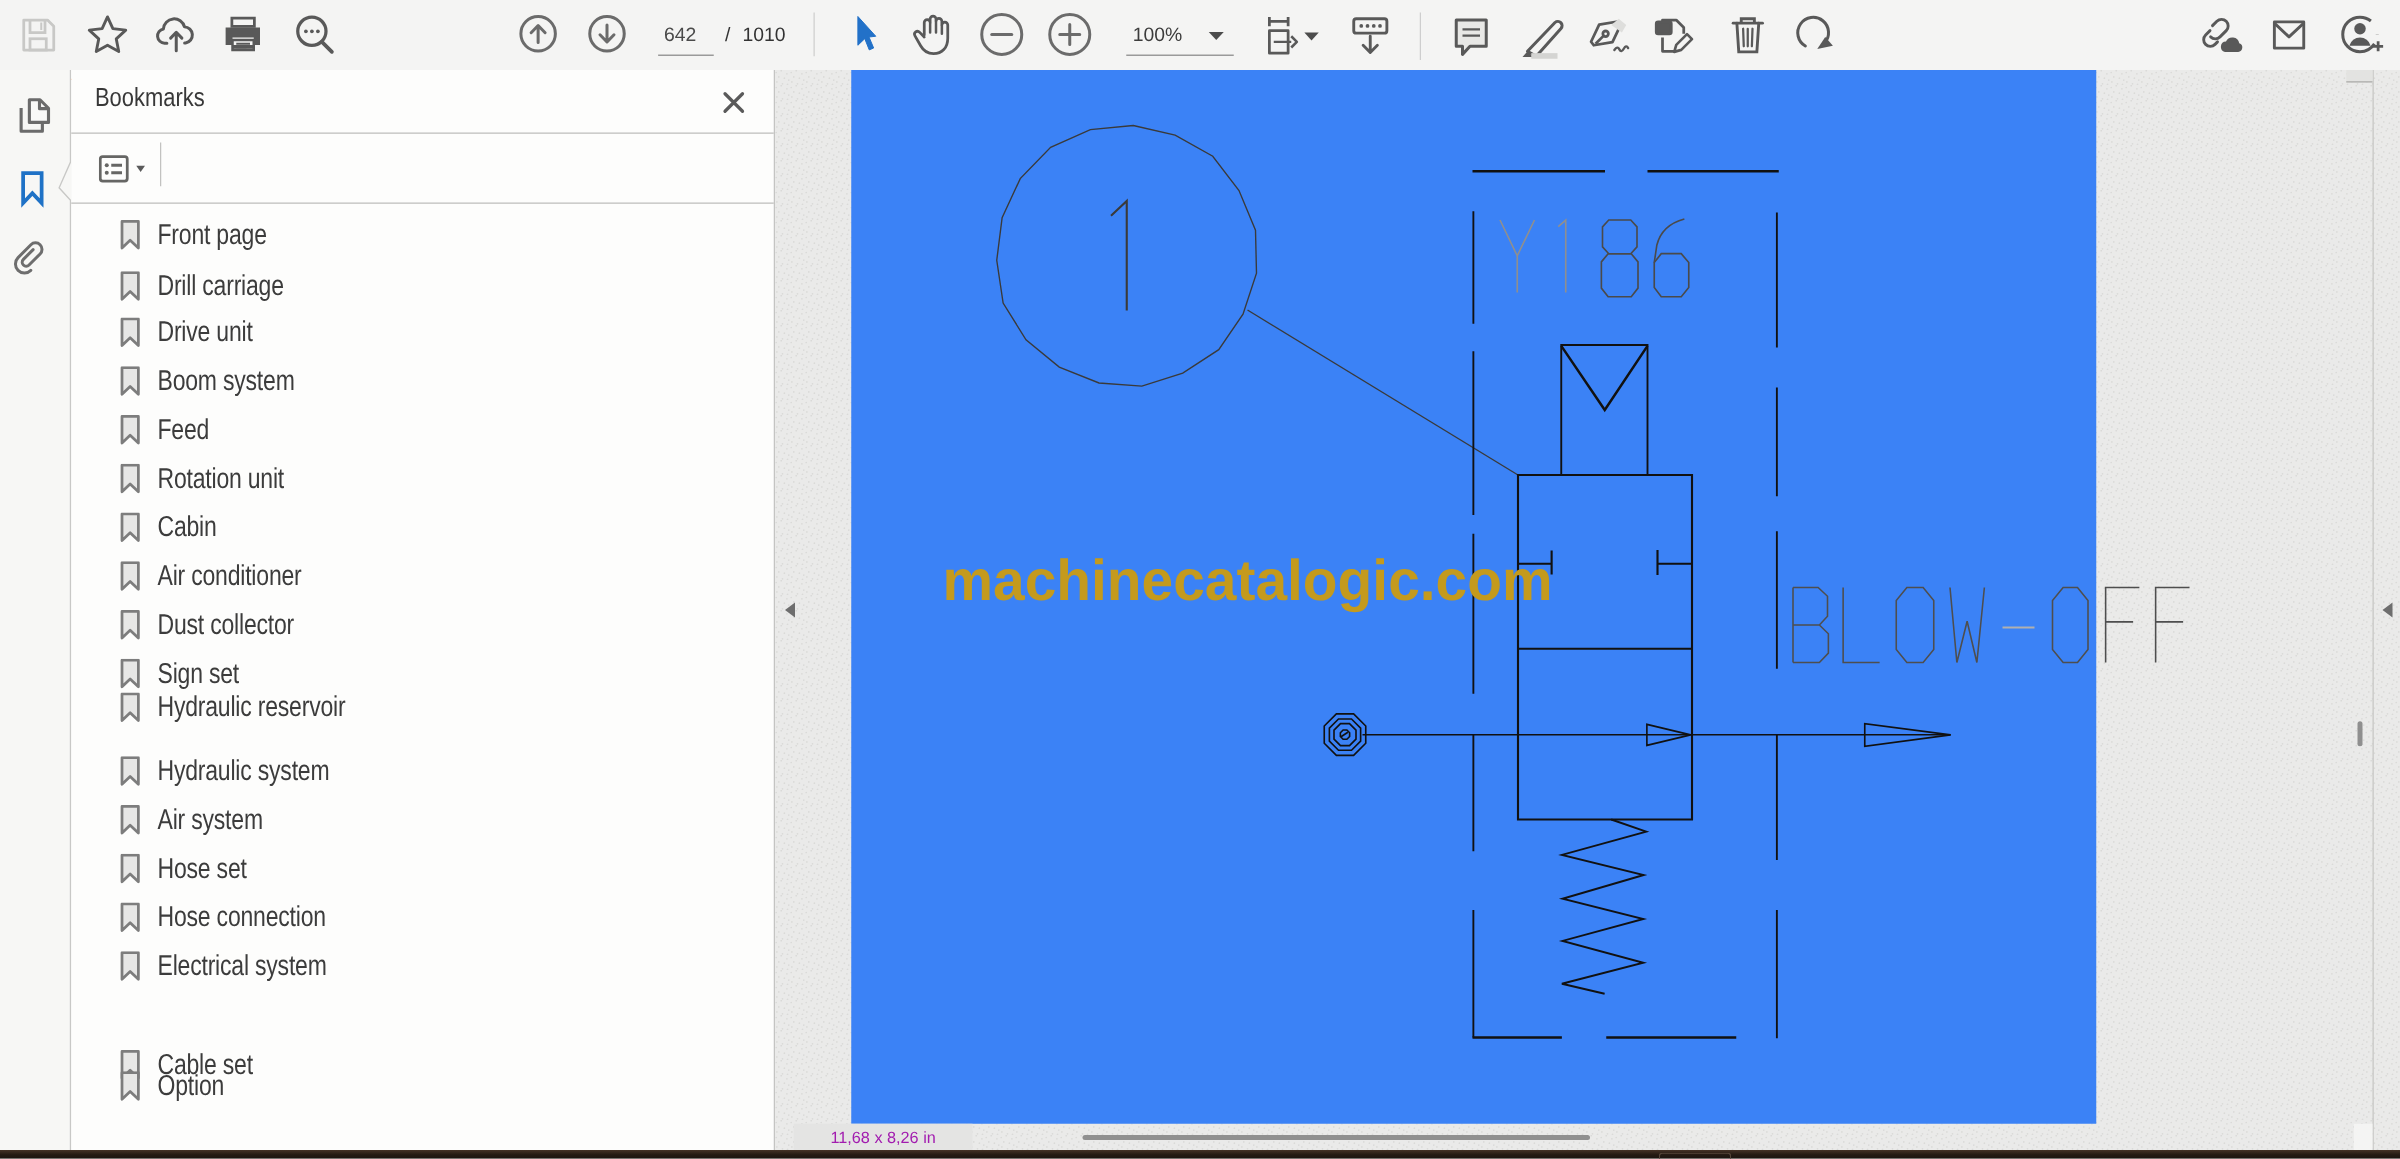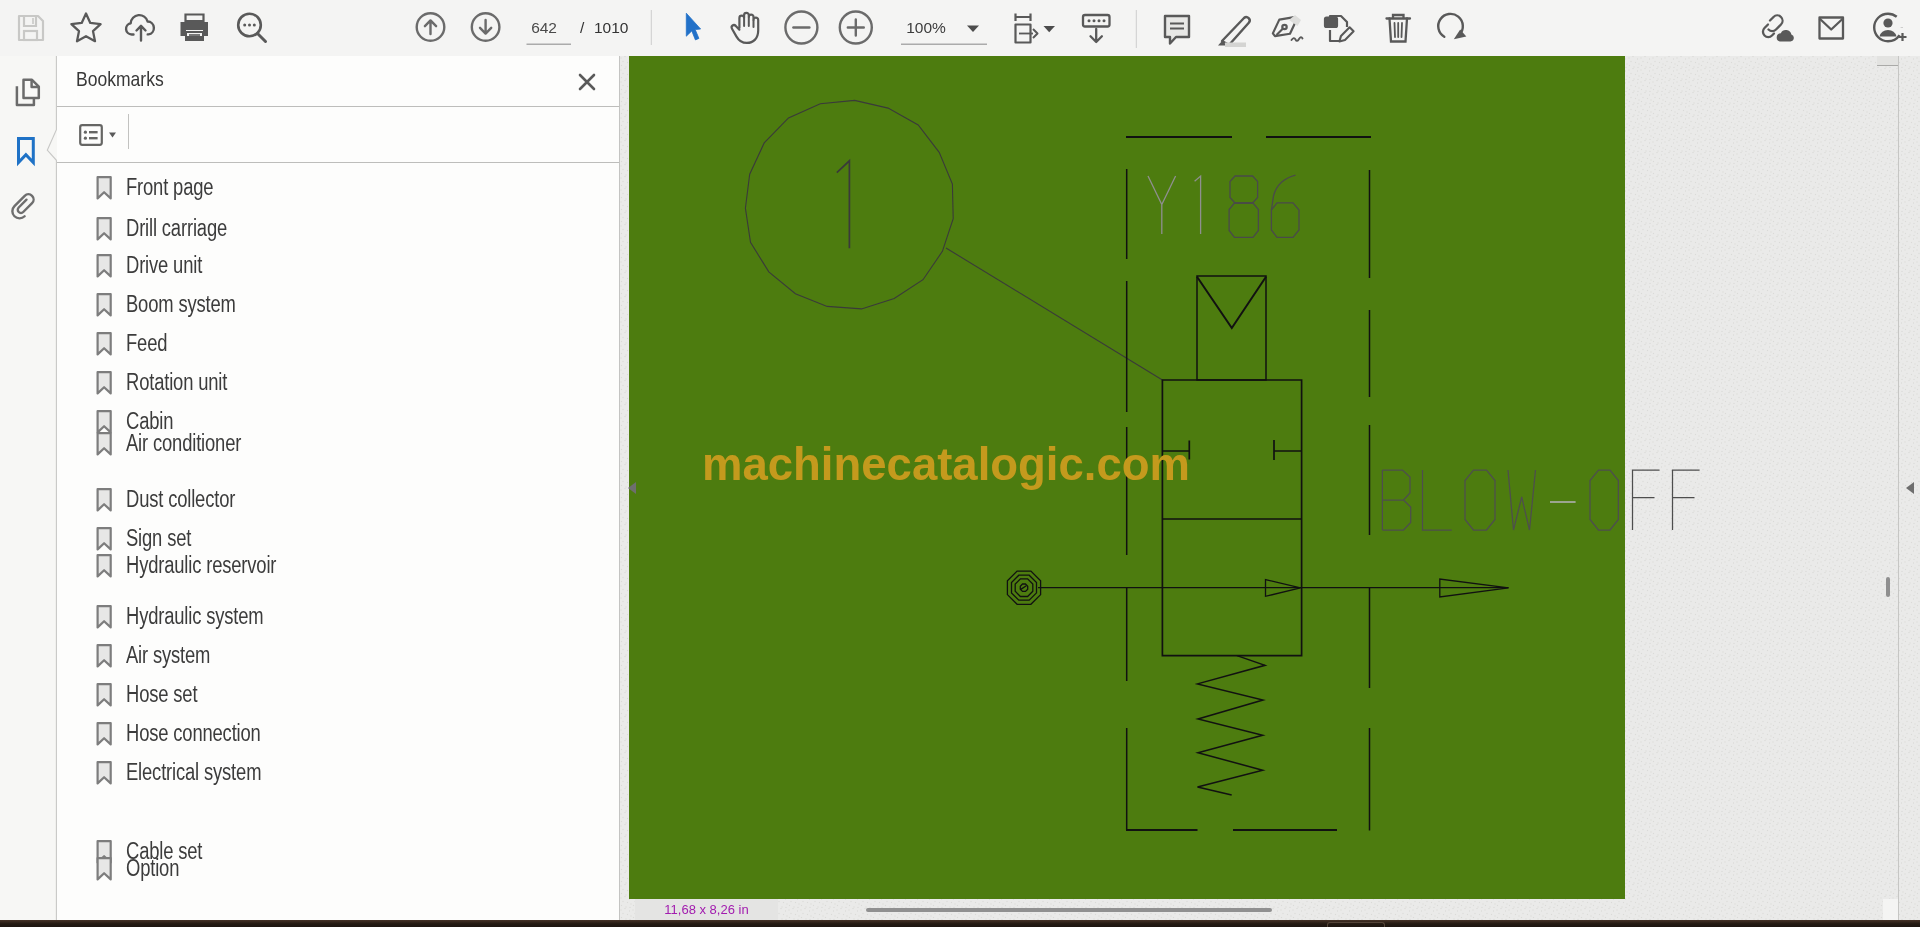--- a/index.html
+++ b/index.html
@@ -2,21 +2,21 @@
 <html><head><meta charset="utf-8"><style>
 html,body{margin:0;padding:0}
 body{width:1920px;height:927px;overflow:hidden;position:relative;font-family:"Liberation Sans",sans-serif;background:#eaeae9}
 .abs{position:absolute}
 #toolbar{left:0;top:0;width:1920px;height:64px;background:#f4f4f3;border-bottom:1px solid #f97316;box-sizing:border-box}
 #strip{left:0;top:56px;width:57px;height:865px;background:#f7f7f5}
 #panel{left:57px;top:56px;width:563px;height:865px;background:#fdfdfc;border-right:1px solid #c4c4c2;box-sizing:border-box}
 #canvas{left:620px;top:56px;width:1300px;height:865px;
  background-color:#eaeae9}
 #rdivider{left:1898px;top:56px;width:1px;height:865px;background:#c6c6c4}
-#page{left:629px;top:56px;width:996px;height:843px;background:#4d7c0f}
+#page{left:681px;top:56px;width:996px;height:843px;background:#3b82f6}
 #statusbox{left:635px;top:899px;width:143px;height:34px;background:#e4e4e3;color:#a21caf;font-size:13px;line-height:21px;text-align:center}
 #hthumb{left:866px;top:908px;width:406px;height:4px;background:#909090;border-radius:2px}
 #vthumb{left:1886px;top:577px;width:4px;height:20px;background:#8f8f8f;border-radius:2px}
 #taskbar{left:0;top:920px;width:1920px;height:7px;background:linear-gradient(#463327,#241a12 55%,#1d1510)}
 .header{left:57px;top:56px;width:563px}
 #bmtitle{position:absolute;left:19px;top:11px;font-size:21px;color:#383838;transform:scaleX(0.835);transform-origin:0 50%}
 #hdrline1{position:absolute;left:0px;top:50px;width:562px;height:1px;background:#bdbdbb}
 #hdrline2{position:absolute;left:0px;top:106px;width:562px;height:1px;background:#bdbdbb}
 #vsep{position:absolute;left:71px;top:58px;width:1px;height:35px;background:#c2c2c0}
 .bmitem{position:absolute;left:96px;width:460px;height:24px}
@@ -326,21 +326,21 @@
         <path d="M1.6 1.1 H14.7 V22.4 L8.1 16.2 L1.6 22.4 Z" fill="#e7e7e6" stroke="#7d7d7d" stroke-width="2.2" stroke-linejoin="round"></path>
       </svg>
  <span>Rotation unit</span>
     </div>
     <div class="abs bmitem" style="top:410px">
  <svg width="16" height="24" viewBox="0 0 16 24">
         <path d="M1.6 1.1 H14.7 V22.4 L8.1 16.2 L1.6 22.4 Z" fill="#e7e7e6" stroke="#7d7d7d" stroke-width="2.2" stroke-linejoin="round"></path>
       </svg>
  <span>Cabin</span>
     </div>
-    <div class="abs bmitem" style="top:432px">
+    <div class="abs bmitem" style="top:449px">
  <svg width="16" height="24" viewBox="0 0 16 24">
         <path d="M1.6 1.1 H14.7 V22.4 L8.1 16.2 L1.6 22.4 Z" fill="#e7e7e6" stroke="#7d7d7d" stroke-width="2.2" stroke-linejoin="round"></path>
       </svg>
  <span>Air conditioner</span>
     </div>
     <div class="abs bmitem" style="top:488px">
  <svg width="16" height="24" viewBox="0 0 16 24">
         <path d="M1.6 1.1 H14.7 V22.4 L8.1 16.2 L1.6 22.4 Z" fill="#e7e7e6" stroke="#7d7d7d" stroke-width="2.2" stroke-linejoin="round"></path>
       </svg>
  <span>Dust collector</span>

